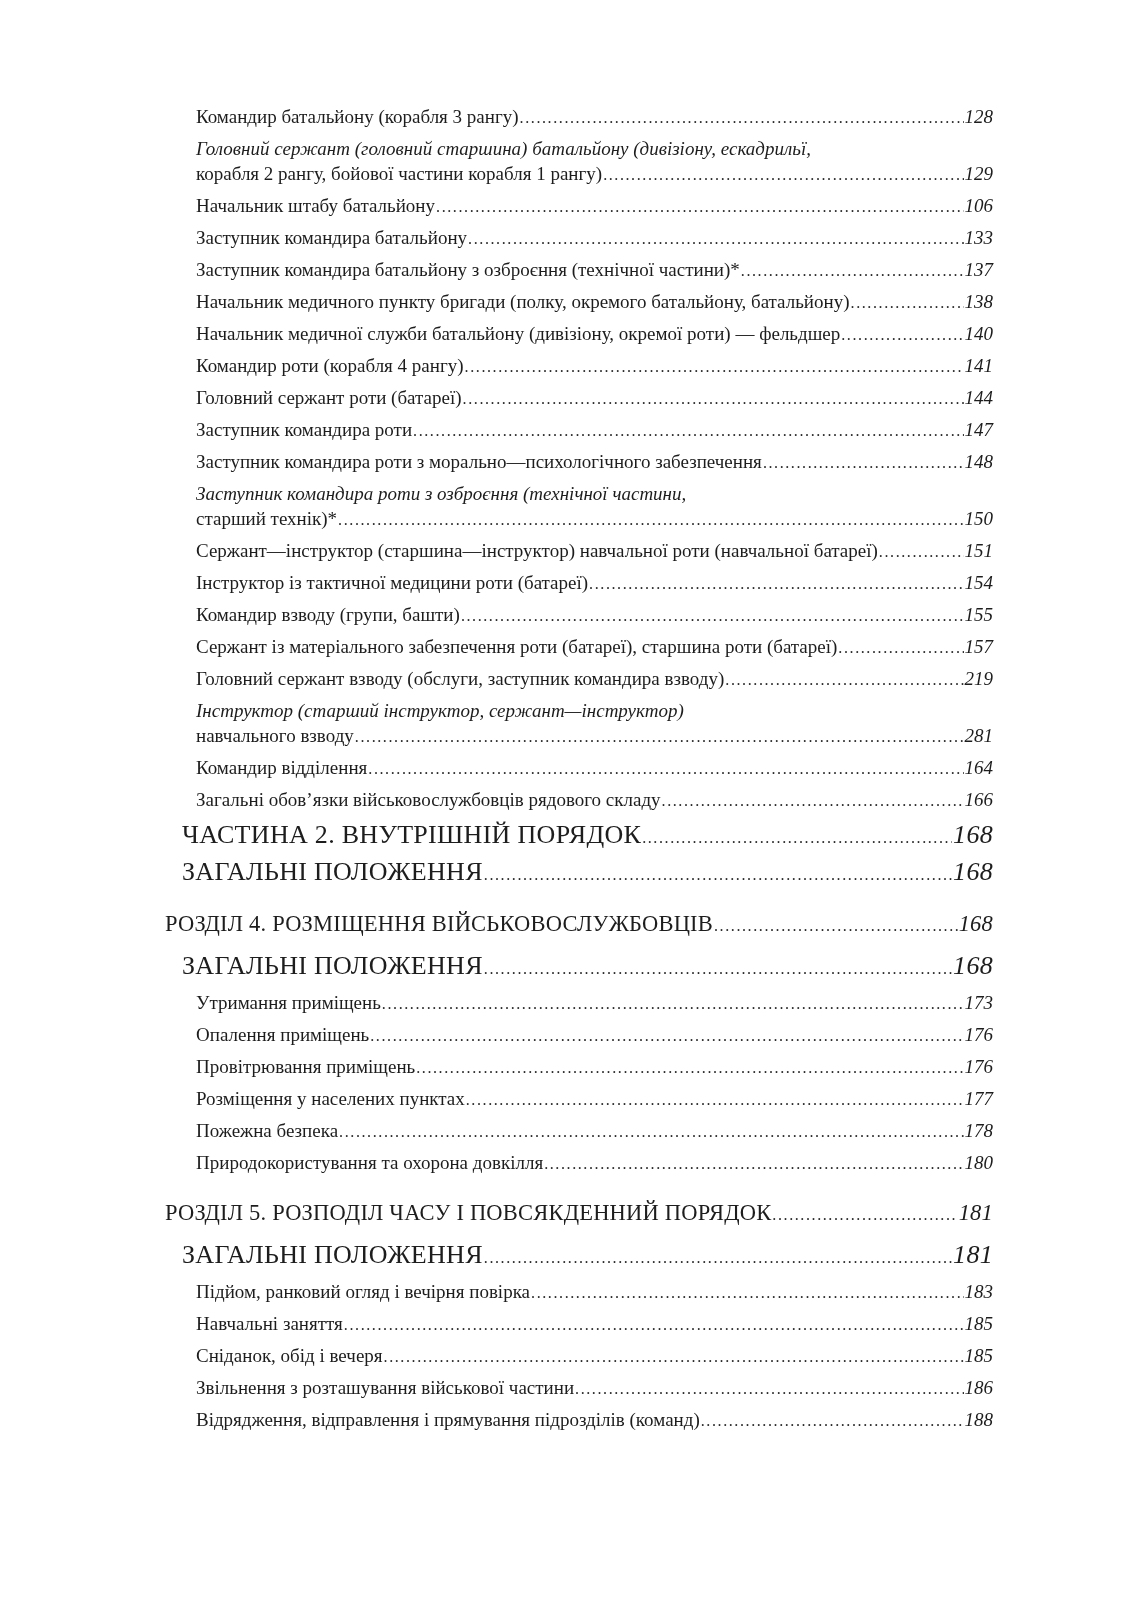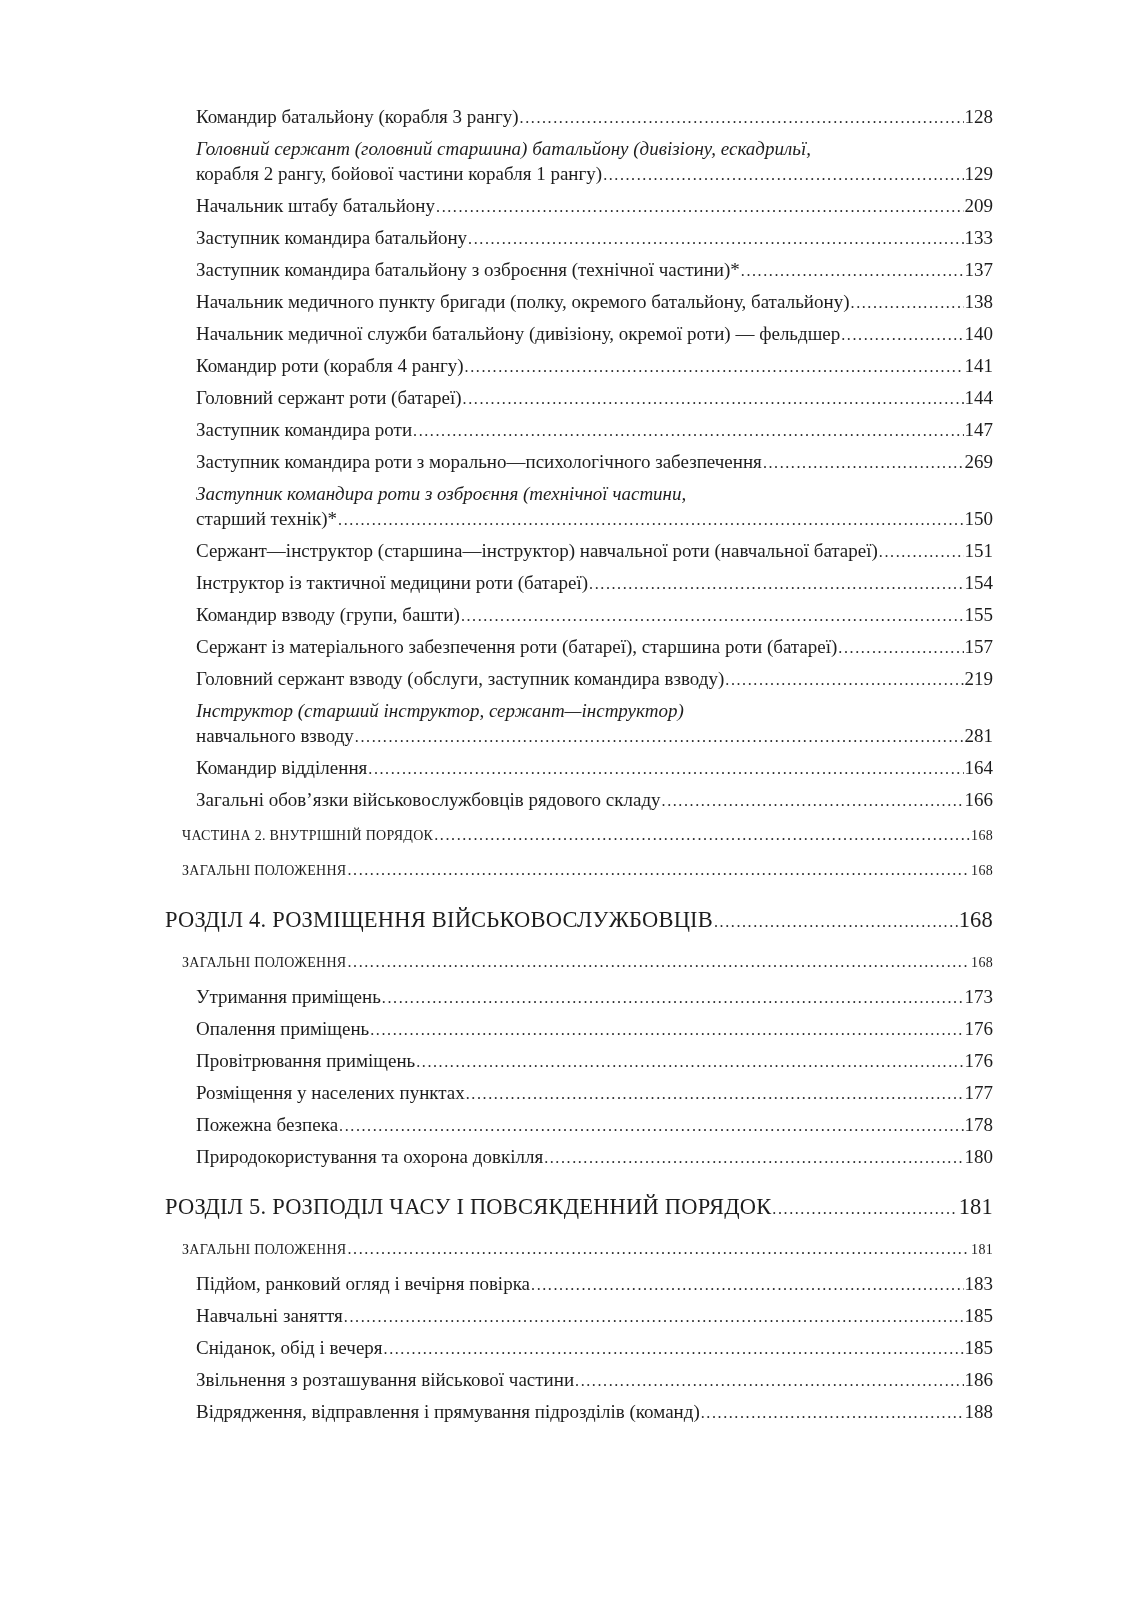--- a/index.html
+++ b/index.html
@@ -27,21 +27,21 @@
     line-height: 25px;
     margin-bottom: 6px;
   }
   .entry.item {
     padding-left: 31px;
   }
   .entry.part {
     padding-left: 17px;
     margin-top: 9px;
     margin-bottom: 9px;
-    font-size: 14px;
+    font-size: 26px;
     letter-spacing: 0.3px;
   }
   .entry.chapter {
     padding-left: 0;
     margin-top: 23px;
     margin-bottom: 13px;
     font-size: 22.5px;
     line-height: 28px;
     letter-spacing: 0.2px;
   }
@@ -65,20 +65,21 @@
     color: #2b2b2b;
   }
   .entry .dots::after {
     content: "..............................................................................................................................................................................................";
     font-size: 16px;
     letter-spacing: 1.6px;
   }
   .entry .page-num {
     flex: 0 0 auto;
     white-space: nowrap;
+    font-style: italic;
   }
 </style>
 </head>
 <body>
 
 <div class="page">
   <div class="toc">
       <div class="entry item">
         <div class="line leader">
           <span class="text">Командир батальйону (корабля 3 рангу)</span>
@@ -91,21 +92,21 @@
         <div class="line leader">
           <span class="text">корабля 2 рангу, бойової частини корабля 1 рангу)</span>
           <span class="dots"></span>
           <span class="page-num">129</span>
         </div>
       </div>
       <div class="entry item">
         <div class="line leader">
           <span class="text">Начальник штабу батальйону</span>
           <span class="dots"></span>
-          <span class="page-num">209</span>
+          <span class="page-num">106</span>
         </div>
       </div>
       <div class="entry item">
         <div class="line leader">
           <span class="text">Заступник командира батальйону</span>
           <span class="dots"></span>
           <span class="page-num">133</span>
         </div>
       </div>
       <div class="entry item">
@@ -147,21 +148,21 @@
         <div class="line leader">
           <span class="text">Заступник командира роти</span>
           <span class="dots"></span>
           <span class="page-num">147</span>
         </div>
       </div>
       <div class="entry item">
         <div class="line leader">
           <span class="text">Заступник командира роти з морально—психологічного забезпечення</span>
           <span class="dots"></span>
-          <span class="page-num">269</span>
+          <span class="page-num">148</span>
         </div>
       </div>
       <div class="entry item">
         <div class="line plain"><span class="text">Заступник командира роти з озброєння (технічної частини,</span></div>
         <div class="line leader">
           <span class="text">старший технік)*</span>
           <span class="dots"></span>
           <span class="page-num">150</span>
         </div>
       </div>

